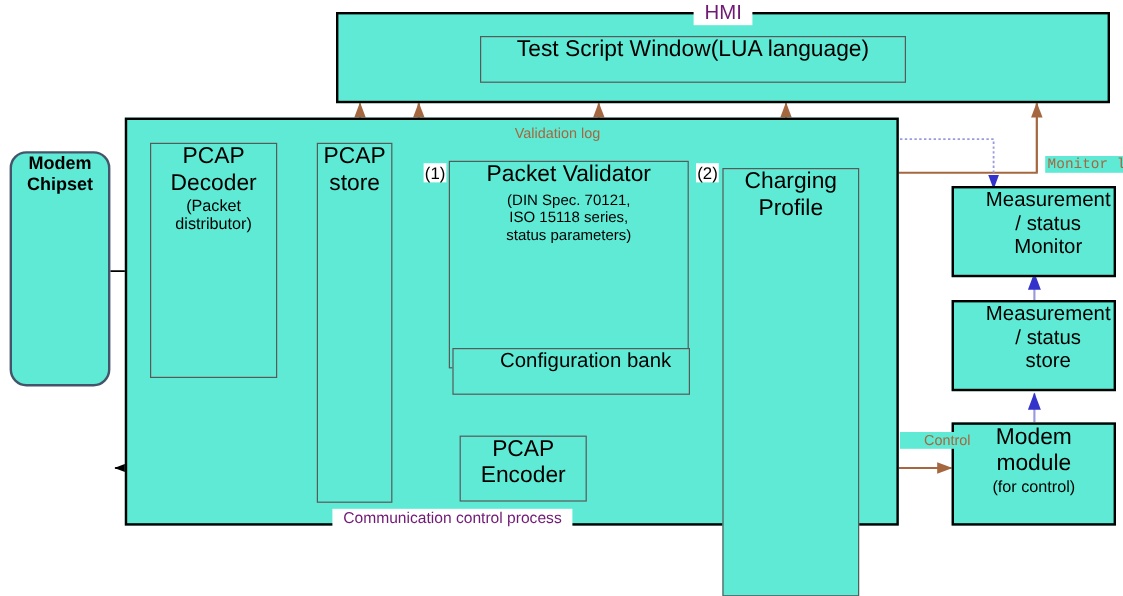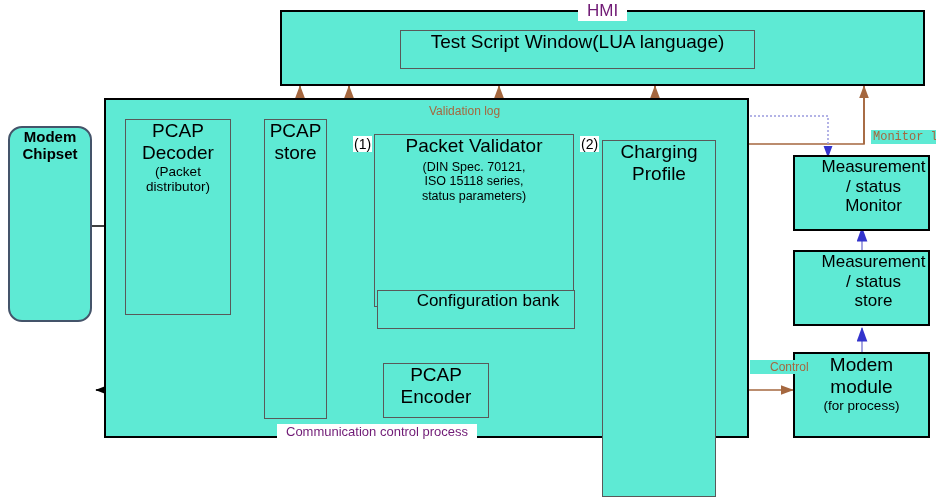--- a/index.html
+++ b/index.html
@@ -200,21 +200,21 @@
 
   <div class="box thick" style="left:793px; top:250px; width:137px; height:76px;">
     <span class="t-mid">Measurement</span>
     <span class="t-mid">/ status</span>
     <span class="t-mid">store</span>
   </div>
 
   <div class="box thick" style="left:793px; top:352px; width:137px; height:86px;">
     <span class="t-main">Modem</span>
     <span class="t-main">module</span>
-    <span class="t-sub">(for process)</span>
+    <span class="t-sub">(for control)</span>
   </div>
 
   <div class="label-brown" style="left:427px; top:104px;">Validation log</div>
   <div class="label-brown" style="left:871px; top:130px;font-family:Liberation Mono, monospace;">Monitor log</div>
   <div class="label-brown" style="left:750px; top:360px;padding-left:20px;">Control</div>
   <div class="label-black" style="left:353px; top:136px;">(1)</div>
   <div class="label-black" style="left:580px; top:136px;">(2)</div>
 
   <div class="caption">
     <div>(1) : if the received packet is defined in DIN Spec. 70121 or ISO 15118 series</div>

